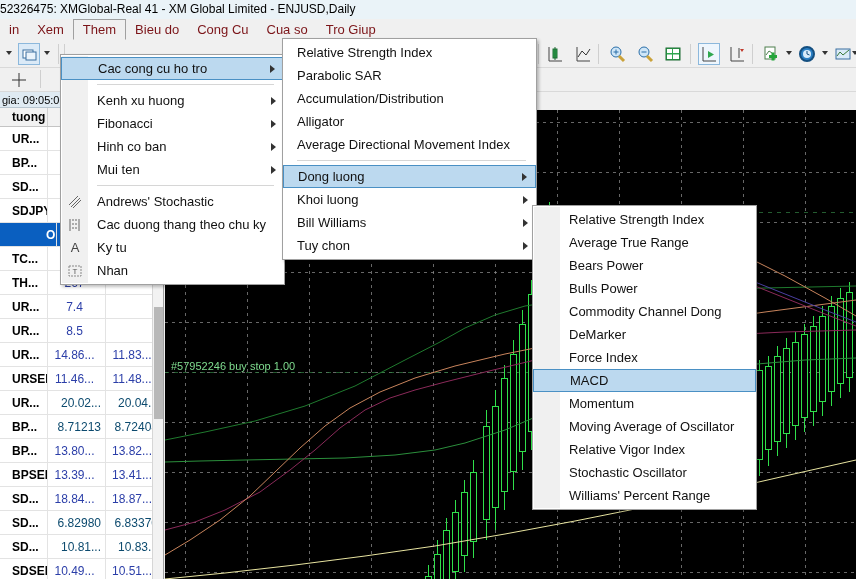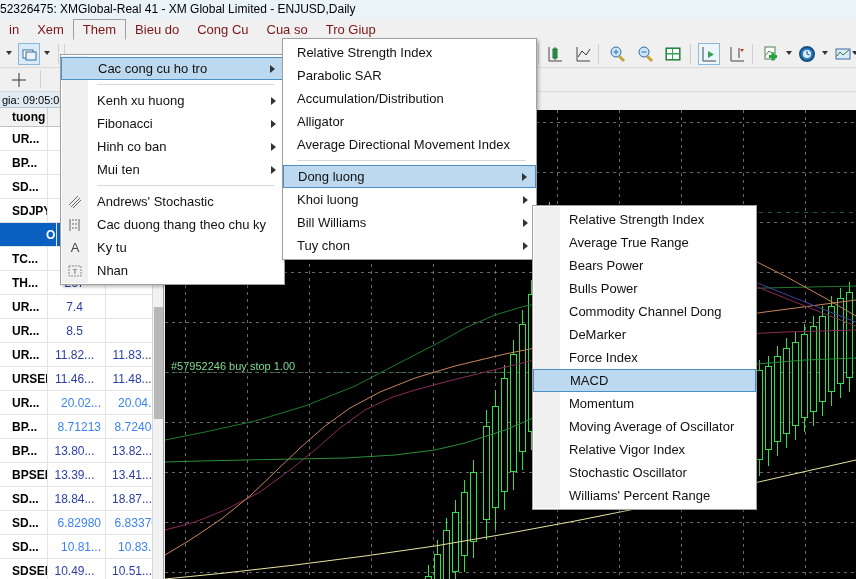--- a/index.html
+++ b/index.html
@@ -116,21 +116,21 @@
     font-size: 12px;
   }
   .mw-row div {
     line-height: 24px;
     border-right: 1px solid #e3e3e3;
     overflow: hidden; white-space: nowrap;
   }
   .mw-row.sel { background: #0a5fc0; }
   .mw-row.sel div { color: #ffffff !important; margin-left: 34px; }
   .up   { color: #2b3ea8; text-align: center; }
-  .down { color: #3b82f6; }
+  .down { color: #0c4a6e; }
   .sym  { color: #000; }
   .mw-scroll {
     position: absolute; right: 0; top: 0; width: 11px; height: 487px;
     background: #f2f2f2; border-left: 1px solid #d6d6d6;
   }
   .mw-thumb {
     position: absolute; left: 1px; top: 215px; width: 9px; height: 112px;
     background: #b8b8b8;
   }
 
@@ -387,21 +387,21 @@
           <div class="c-bid up">7.4</div>
           <div class="c-ask up"></div>
         </div>
         <div class="mw-row">
           <div class="c-sym sym">UR...</div>
           <div class="c-bid up">8.5</div>
           <div class="c-ask up"></div>
         </div>
         <div class="mw-row">
           <div class="c-sym sym">UR...</div>
-          <div class="c-bid up">11.82...</div>
+          <div class="c-bid up">14.86...</div>
           <div class="c-ask up">11.83...</div>
         </div>
         <div class="mw-row">
           <div class="c-sym sym">URSEK</div>
           <div class="c-bid up">11.46...</div>
           <div class="c-ask up">11.48...</div>
         </div>
         <div class="mw-row">
           <div class="c-sym sym">UR...</div>
           <div class="c-bid down">20.02...</div>

